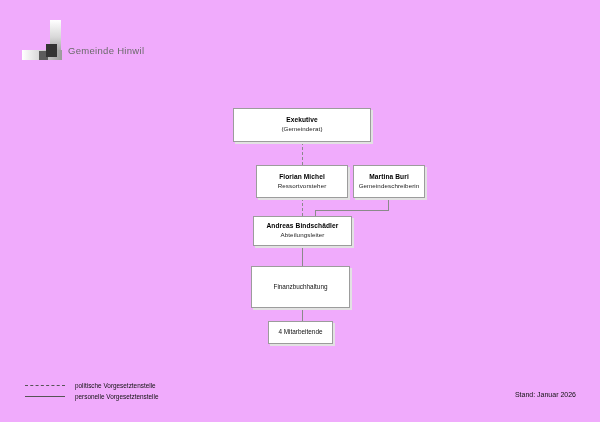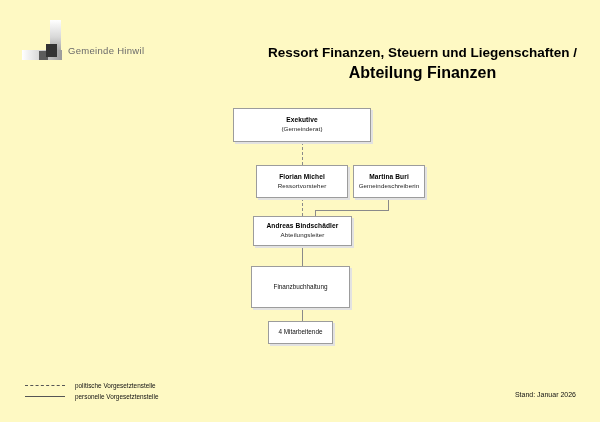--- a/index.html
+++ b/index.html
@@ -12,21 +12,21 @@
     background: #ffffff;
     font-family: "Liberation Sans", sans-serif;
     overflow: hidden;
     position: relative;
   }
 
   #page {
     position: relative;
     width: 600px;
     height: 422px;
-    background: #fef9c3;
+    background: #f0abfc;
   }
 
   
   #header-logo {
     position: absolute;
     left: 22px;
     top: 20px;
     width: 160px;
     height: 46px;
   }
@@ -223,24 +223,20 @@
   <div id="header-logo">
     <div class="logo-mark">
       <div class="logo-bar-v"></div>
       <div class="logo-bar-h"></div>
       <div class="logo-sq2"></div>
       <div class="logo-sq"></div>
     </div>
     <div id="logo-text">Gemeinde Hinwil</div>
   </div>
 
-  <div id="chart-title">
-    <span id="title-line1">Ressort Finanzen, Steuern und Liegenschaften /</span>
-    <span id="title-line2">Abteilung Finanzen</span>
-  </div>
 
   <div class="conn conn-dash-v" id="conn-exek-ressort"></div>
   <div class="conn conn-dash-v" id="conn-ressort-abt"></div>
   <div class="conn conn-solid-v" id="conn-gs-down"></div>
   <div class="conn conn-solid-h" id="conn-gs-across"></div>
   <div class="conn conn-solid-v" id="conn-gs-into-abt"></div>
   <div class="conn conn-solid-v" id="conn-abt-fbh"></div>
   <div class="conn conn-solid-v" id="conn-fbh-mit"></div>
 
   <div class="node" id="node-exekutive">

